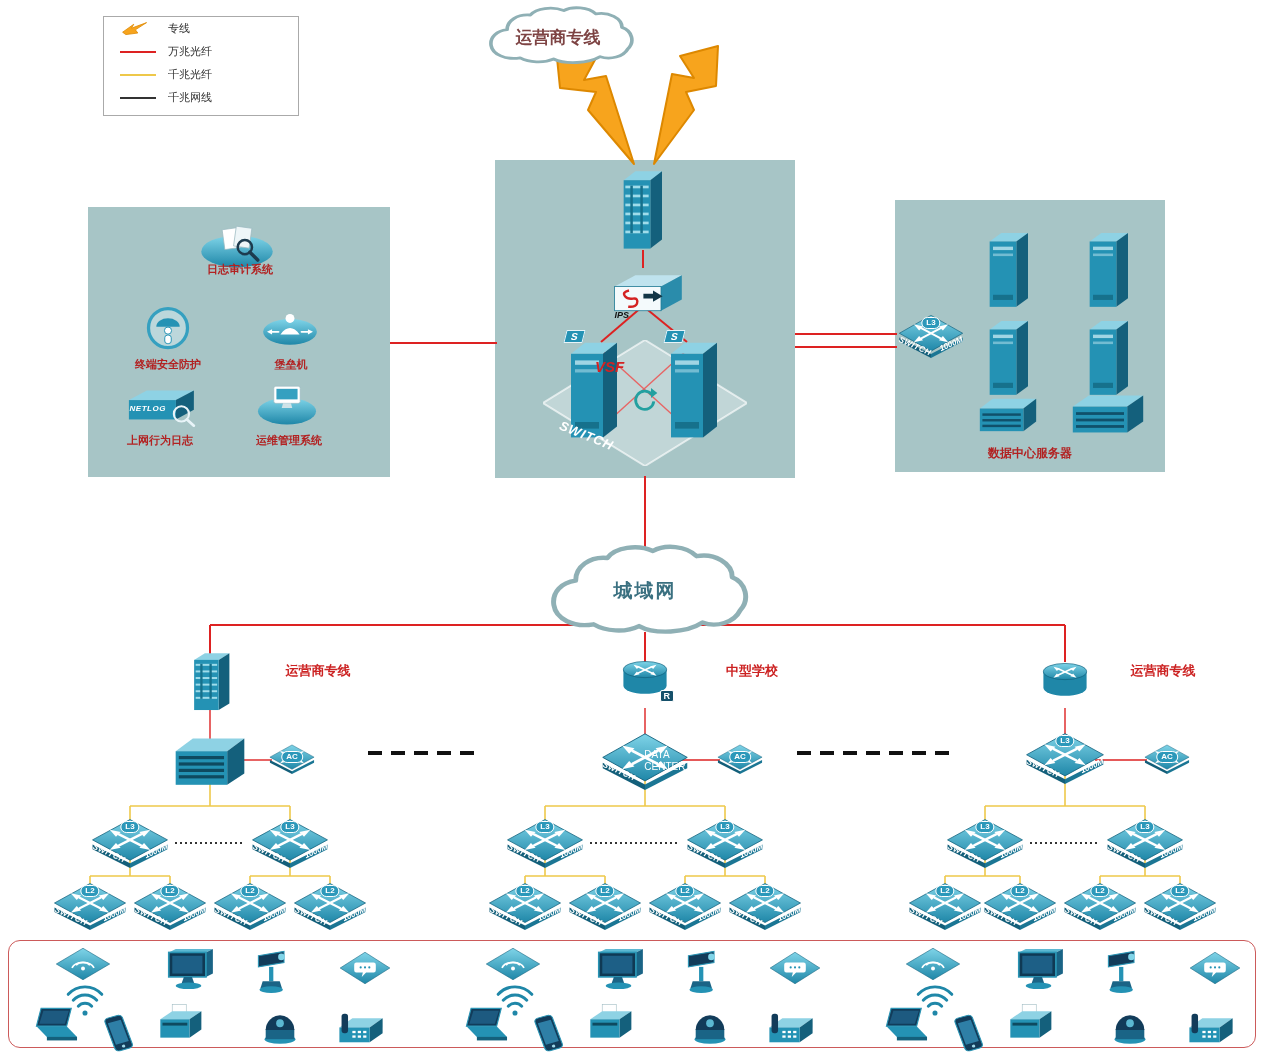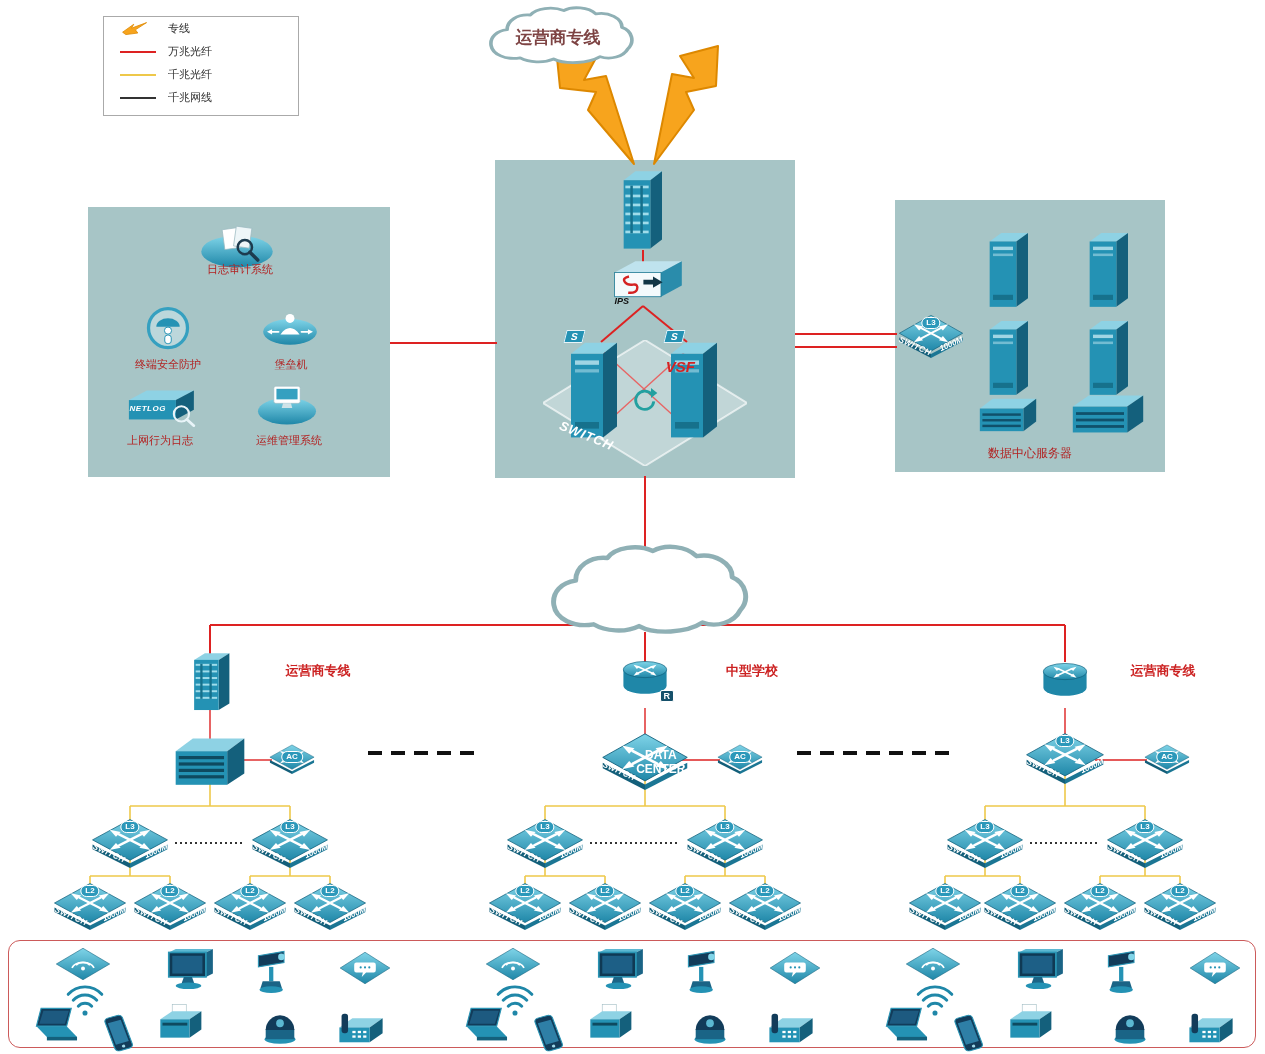--- a/index.html
+++ b/index.html
@@ -17,32 +17,32 @@
   #wires line.dt{stroke:#333;stroke-width:2;stroke-dasharray:2 3}
   .bolt{fill:#f7a41d;stroke:#dd8800;stroke-width:2;stroke-linejoin:round}
   .legend{left:103px;top:16px;width:196px;height:100px;background:#fff;border:1px solid #aaa;z-index:6;padding-top:0;box-sizing:border-box}
   .lrow{display:flex;align-items:center;height:23px;padding-left:16px}
   .lic{width:48px;display:flex;align-items:center}
   .lline{width:36px;height:2px;background:#333}
   .llab{font-size:11px;color:#333}
   .cloud-label{position:absolute;left:0;width:100%;text-align:center;font-weight:bold;color:#7d4343;font-size:17px}
   .man-label{color:#3a7080;font-size:19px;letter-spacing:2px}
   .school-label{color:#cc2222;font-weight:bold;font-size:13px;text-align:center;z-index:5}
-  .red-label{color:#b22222;font-weight:normal;font-size:11px;text-align:center;z-index:5}
+  .red-label{color:#b22222;font-weight:bold;font-size:11px;text-align:center;z-index:5}
   .dc-title{color:#3a7080;font-weight:bold;font-size:20px;text-align:center;letter-spacing:3px;z-index:5}
-  .vsf{color:#d42222;font-weight:bold;font-style:italic;font-size:15px;text-align:right;z-index:5}
+  .vsf{color:#d42222;font-weight:bold;font-style:italic;font-size:15px;text-align:left;z-index:5}
   .big-switch-label{color:#fff;font-weight:bold;font-style:italic;font-size:13px;transform:rotate(22deg);z-index:5;letter-spacing:1px}
   .ips-label{position:absolute;left:12%;bottom:4%;color:#111;font-weight:bold;font-style:italic;font-size:9px}
   .netlog-label{position:absolute;left:10%;top:44%;color:#fff;font-weight:bold;font-style:italic;font-size:8px;letter-spacing:.5px}
   .sflag{position:absolute;z-index:5;background:#2492b4;color:#fff;font-weight:bold;font-size:10px;padding:0 5px;border:1px solid #e8f4f8;transform:skewX(-14deg)}
   .swb{position:absolute;left:50%;top:6%;transform:translateX(-50%);background:#2b98ba;border:1px solid #fff;border-radius:10px;color:#fff;font-size:8px;line-height:1.25;font-weight:bold;padding:0 4px}
   .acb{top:24%}
   .swl{position:absolute;left:5%;top:48%;transform:rotate(24deg);transform-origin:0 0;color:#fff;font-size:8px;font-weight:bold;font-style:italic;white-space:nowrap;letter-spacing:.5px}
   .swr{position:absolute;right:5%;top:48%;transform:rotate(-24deg);transform-origin:100% 0;color:#fff;font-size:8px;font-weight:bold;font-style:italic;white-space:nowrap}
-  .swdc{position:absolute;right:4%;top:30%;color:#fff;font-size:12px;font-weight:bold;line-height:1.15;text-align:center}
+  .swdc{position:absolute;right:4%;top:30%;color:#fff;font-size:10px;font-weight:normal;line-height:1.15;text-align:left}
   .rbadge{position:absolute;right:-2px;bottom:0;background:#15506a;color:#fff;font-size:9px;font-weight:bold;padding:0 3px;border:1px solid #fff;border-radius:2px;z-index:5}
   .tzone{left:8px;top:940px;width:1246px;height:106px;border:1.5px solid #cc5a5a;border-radius:12px;z-index:1}
 </style>
 </head>
 <body>
 
 <svg width="0" height="0" style="position:absolute" aria-hidden="true">
 <defs>
 <linearGradient id="gTeal" x1="0" y1="0" x2="0" y2="1">
   <stop offset="0" stop-color="#7fd4e8"></stop>
@@ -367,28 +367,29 @@
   <div class="abs cloud" style="left:478px;top:6px;width:160px;height:62px">
     <svg class="full" viewBox="0 0 220 110" preserveAspectRatio="none">
         <use href="#sym-cloud"></use>
       </svg>
     <div class="cloud-label" style="top:20px">运营商专线</div>
   </div>
   <div class="abs cloud" style="left:536px;top:544px;width:218px;height:96px">
     <svg class="full" viewBox="0 0 220 110" preserveAspectRatio="none">
         <use href="#sym-cloud"></use>
       </svg>
+    <div class="cloud-label man-label" style="top:34px">城域网</div>
   </div>
 
   <div class="abs dev" style="left:617px;top:164px;width:50px;height:90px">
     <svg class="full" viewBox="0 0 60 100" preserveAspectRatio="none">
         <use href="#sym-firewall"></use>
       </svg>
   </div>
-  <div class="abs dev" style="left:605px;top:258px;width:80px;height:50px">
+  <div class="abs dev" style="left:605px;top:272px;width:80px;height:50px">
     <svg class="full" viewBox="0 0 100 62" preserveAspectRatio="none">
         <use href="#sym-ips"></use>
       </svg>
     <span class="ips-label">IPS</span>
   </div>
   <div class="abs dev" style="left:543px;top:340px;width:204px;height:126px">
     <svg class="full" viewBox="0 0 204 126">
       <polygon points="102,0 204,63 102,126 0,63" fill="rgba(255,255,255,0.30)" stroke="rgba(255,255,255,0.65)" stroke-width="2"></polygon>
     </svg>
   </div>

